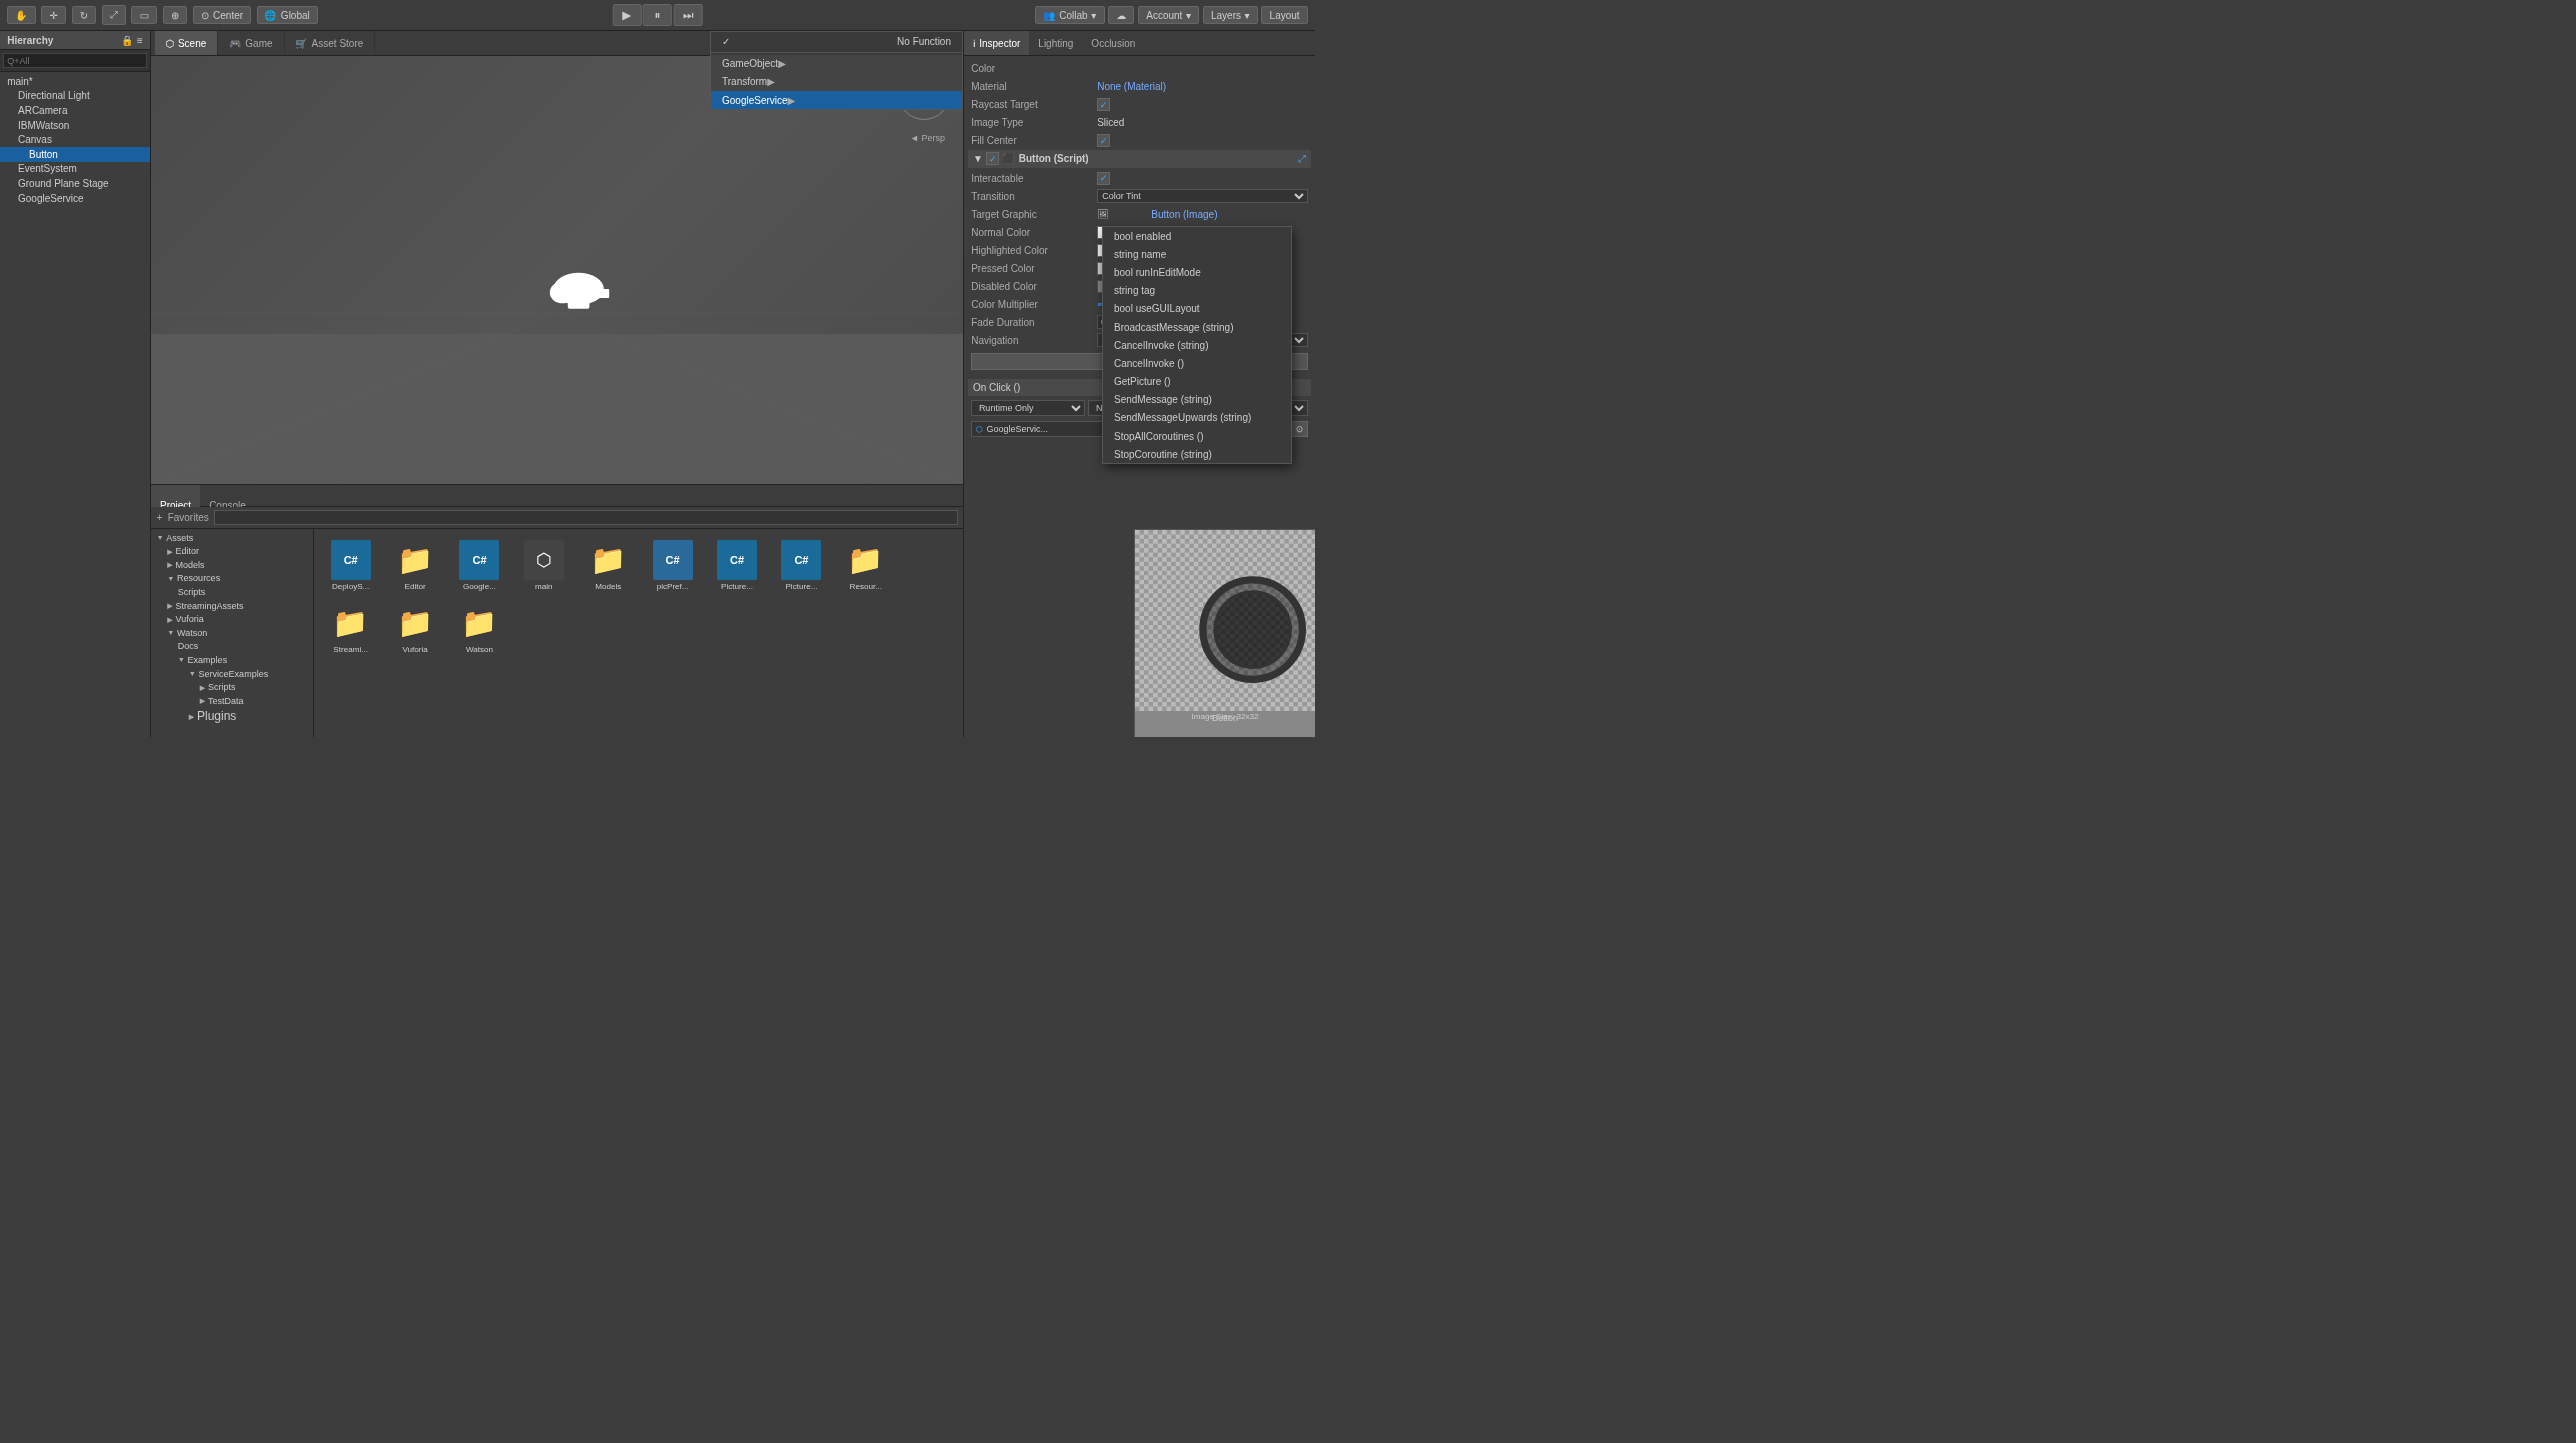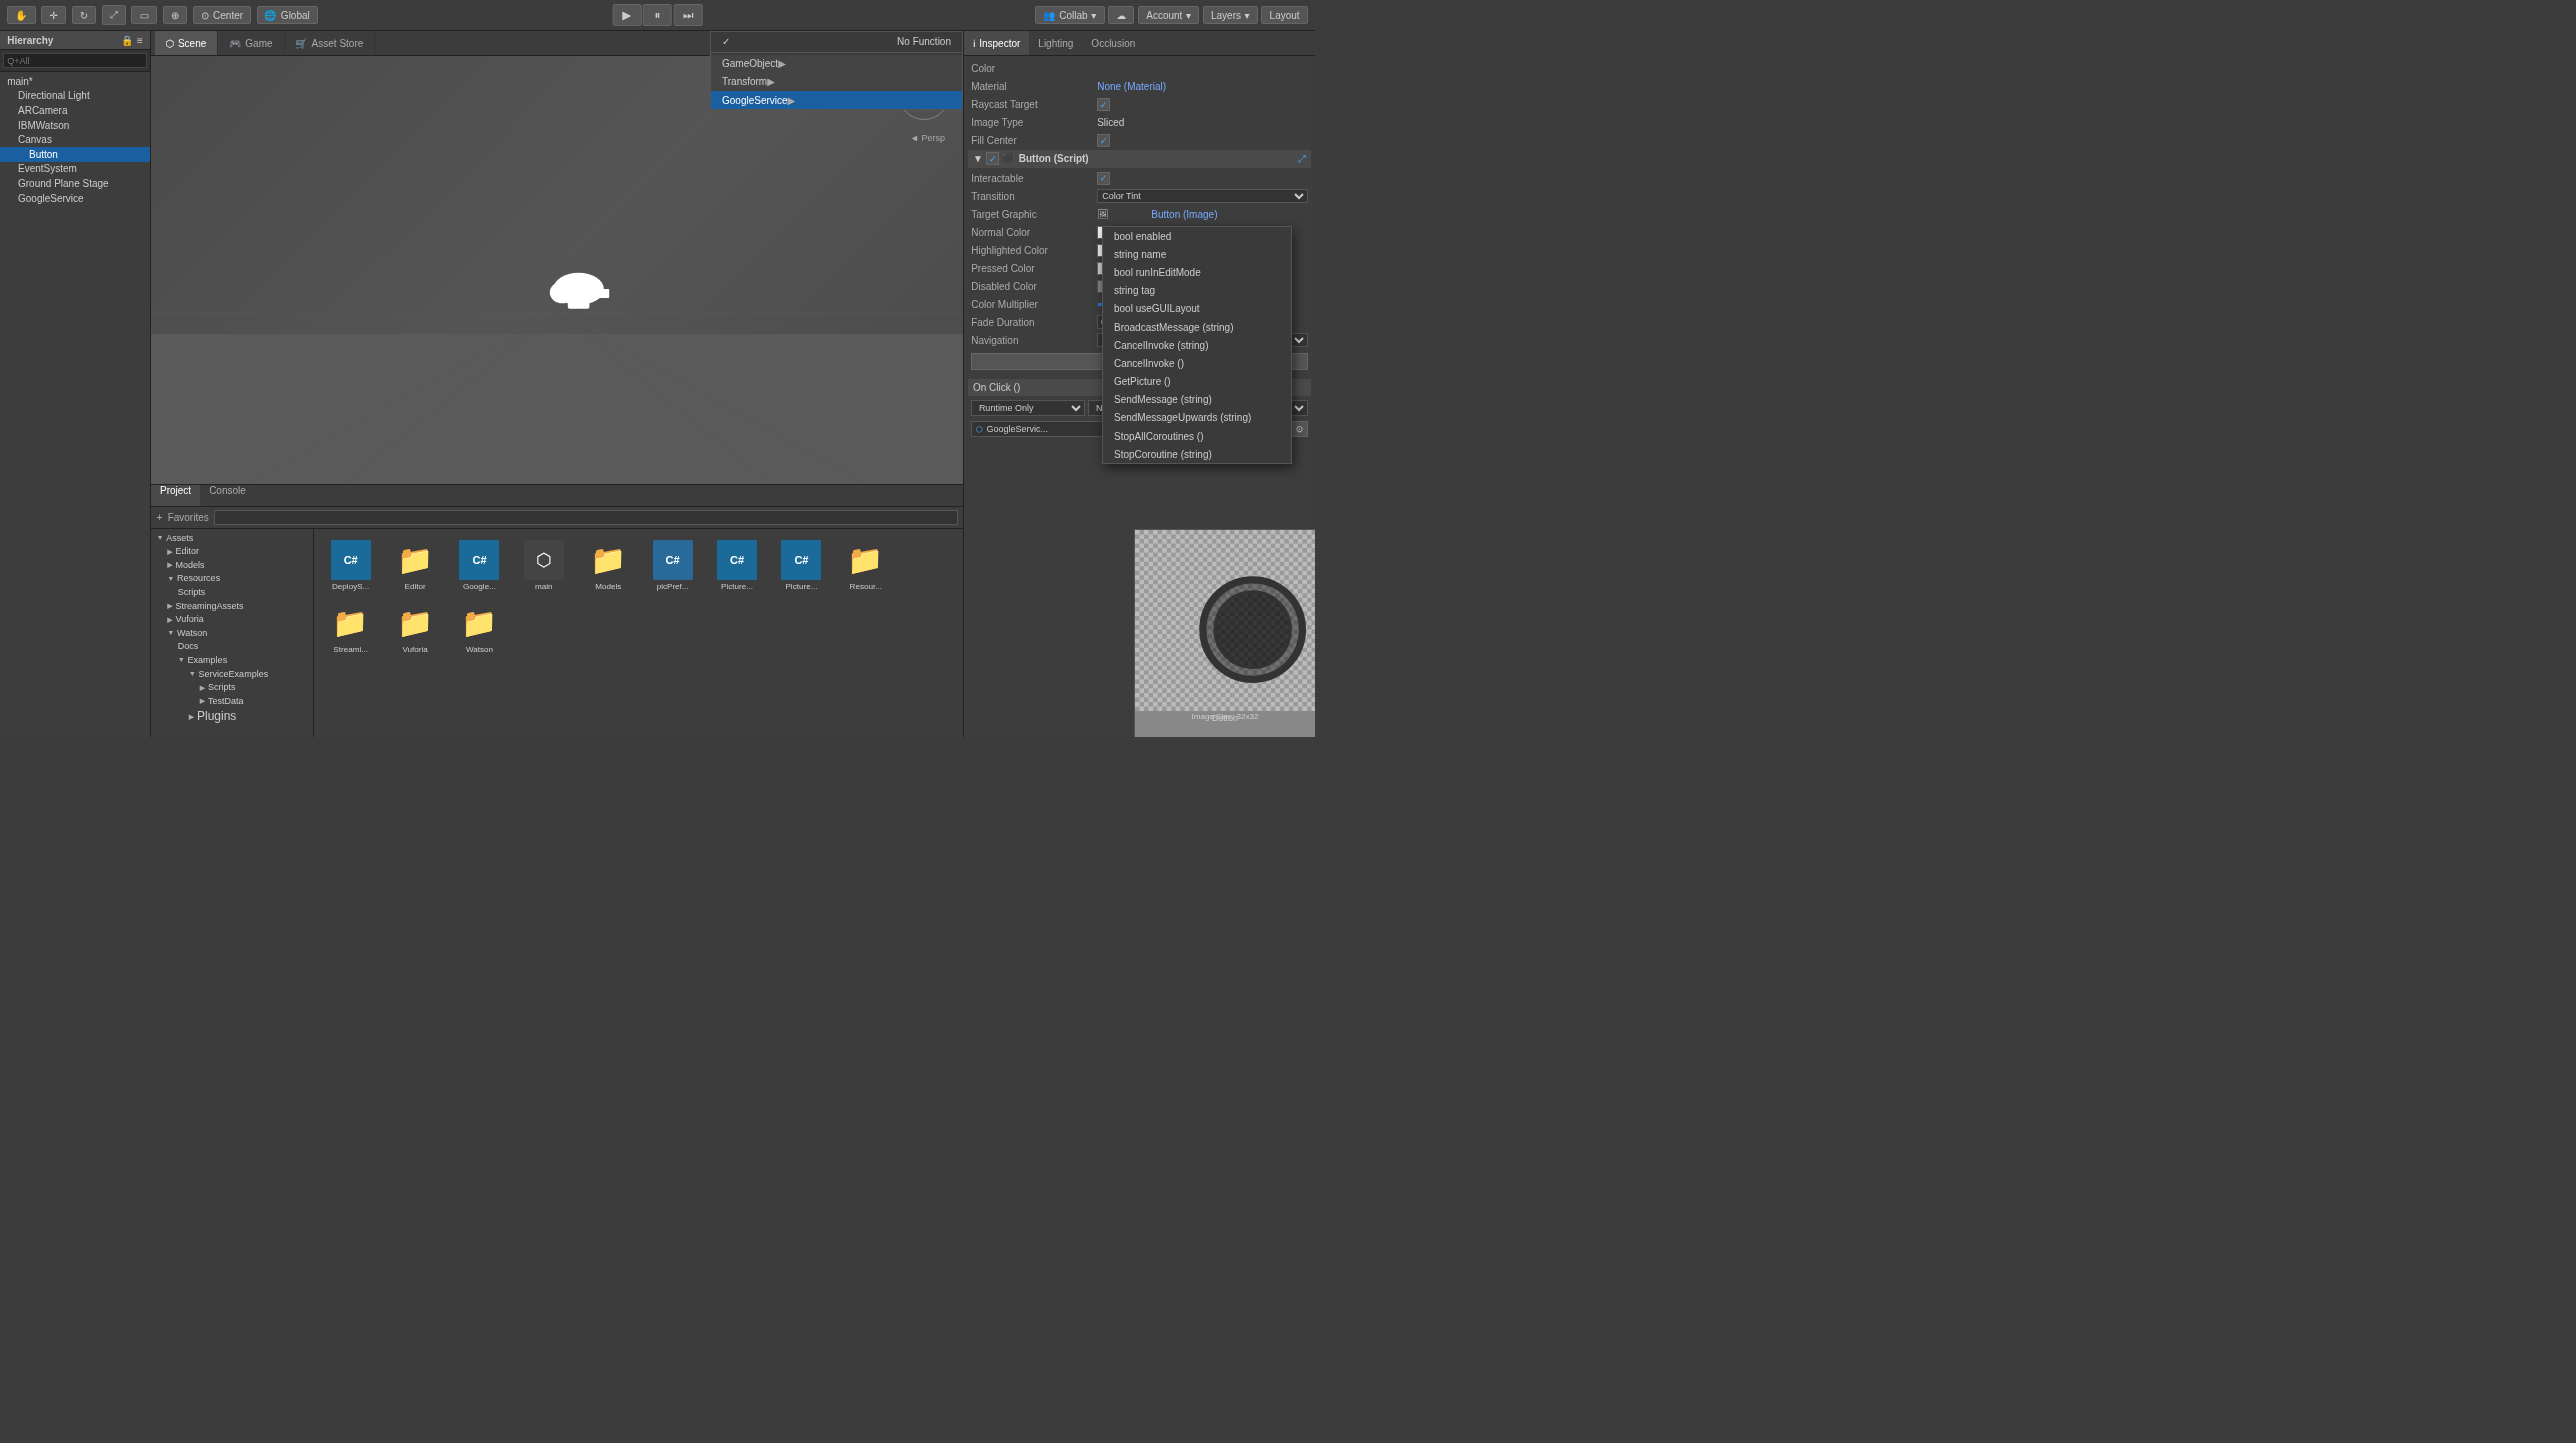--- a/index.html
+++ b/index.html
@@ -232,21 +232,21 @@
       flex-direction: column;
       background: #3d3d3d;
     }
     .project-tabs {
       display: flex;
       background: #3c3c3c;
       border-bottom: 0.9px solid #222;
       height: 22px;
     }
     .project-tab {
-      padding: 0 9px;
+      padding: 15px 9px;
       cursor: pointer;
       font-size: 10px;
       color: #aaa;
     }
     .project-tab.active { background: #4a4a4a; color: #fff; }
 
     .project-toolbar {
       display: flex;
       align-items: center;
       padding: 2.7px 5.4px;

